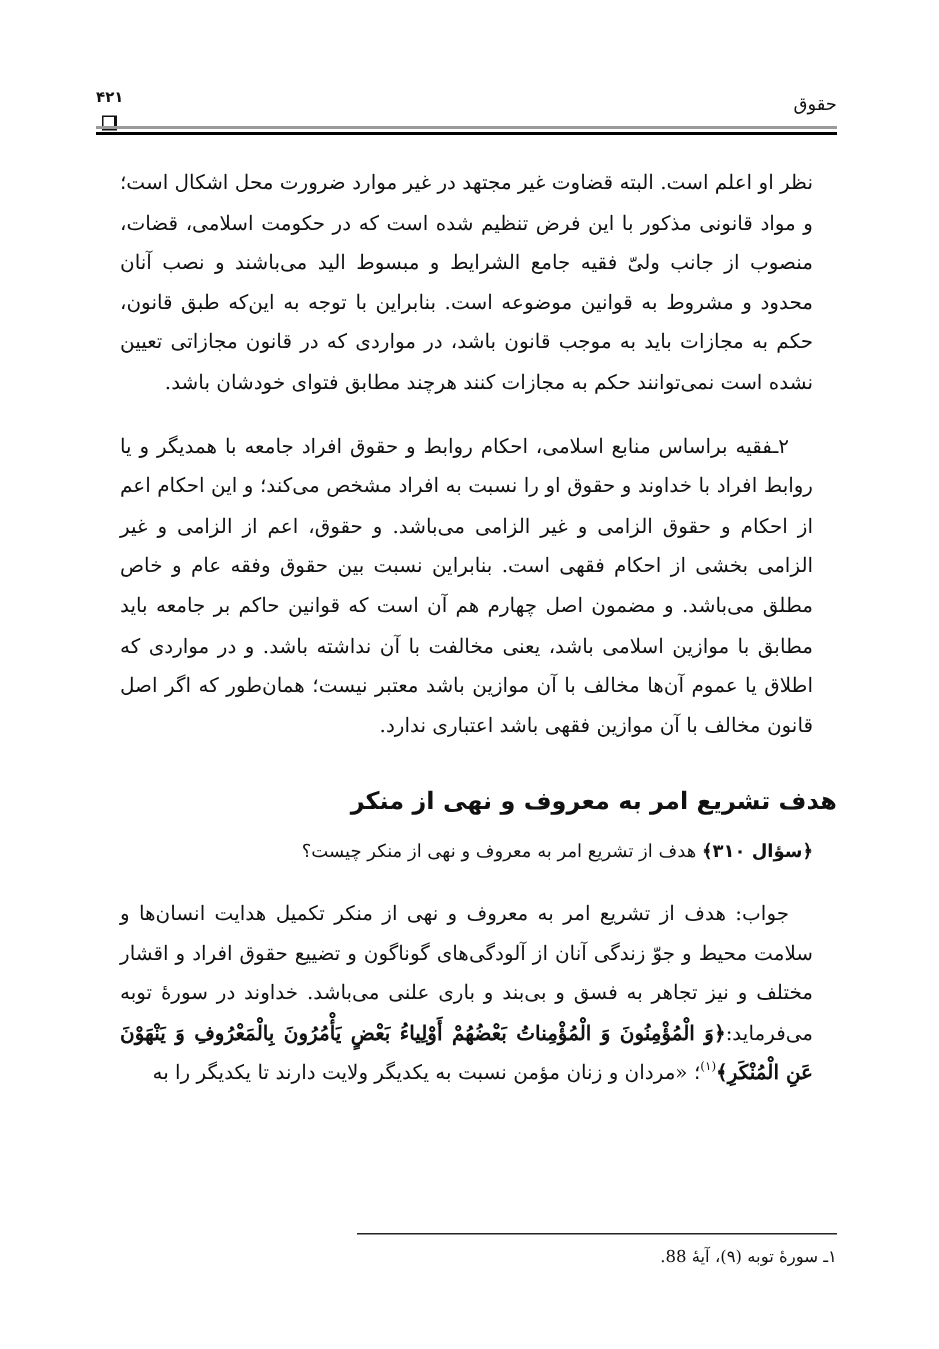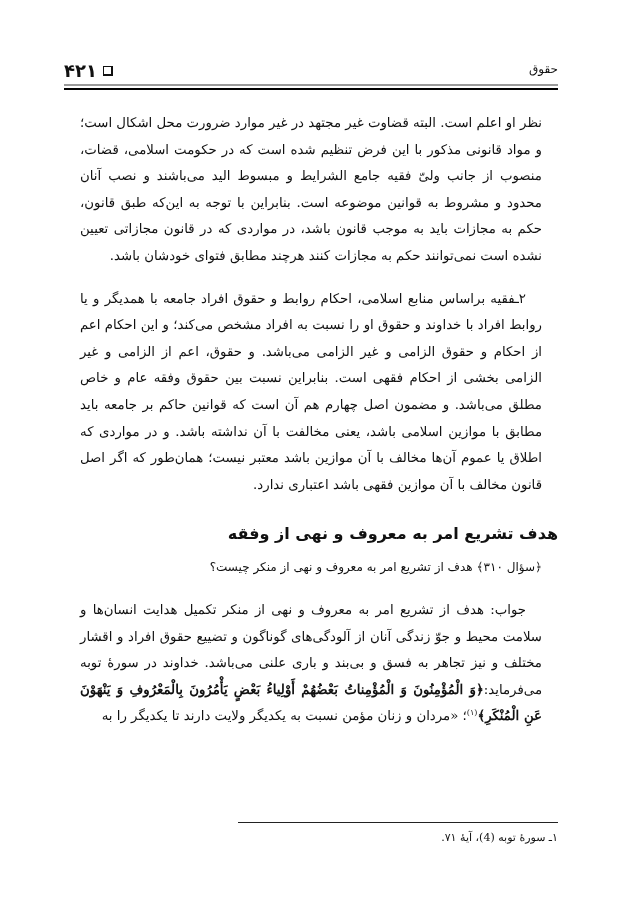--- a/index.html
+++ b/index.html
@@ -1,29 +1,29 @@
 <!DOCTYPE html>
 <html><head>
   <meta charset="utf-8">
   <style>
     html, body { margin: 0; padding: 0; background: #ffffff; }
     body { width: 626px; height: 899px; position: relative; overflow: hidden; color: #111; }
     .page { position: absolute; left: 64px; top: 0; width: 494px; height: 899px; }
     .header { position: absolute; top: 60px; left: 0; right: 0; height: 22px; direction: rtl; }
     .header .title { position: absolute; right: 0; top: 2px; font-family: "DejaVu Serif", serif; font-size: 12px; }
-    .header .pagenum { position: absolute; left: 0; top: 0; font-family: "DejaVu Sans", sans-serif; font-size: 18px; font-weight: bold; direction: ltr; display: flex; align-items: center; gap: 6px; }
+    .header .pagenum { position: absolute; left: 0; top: 0; font-family: "DejaVu Sans", sans-serif; font-size: 10px; font-weight: bold; direction: ltr; display: flex; align-items: center; gap: 6px; flex-direction: column; }
     .header .box { width: 10px; height: 10px; border: 1.5px solid #111; border-bottom-width: 2.5px; border-right-width: 2.5px; box-sizing: border-box; display: inline-block; }
     .rule-gray { position: absolute; top: 84px; left: 0; right: 0; height: 2px; background: #9a9a9a; }
     .rule-black { position: absolute; top: 88px; left: 0; right: 0; height: 2px; background: #000; }
     .body { position: absolute; top: 94px; left: 0; right: 0; direction: rtl; font-family: "DejaVu Serif", serif; font-size: 13.3px; line-height: 26.6px; text-align: justify; }
     .body p { margin: 16px; }
     .indent { text-indent: 16px; }
     .heading { font-family: "DejaVu Sans", sans-serif; font-weight: bold; font-size: 16px; margin: 22px 0 6px 0 !important; line-height: 28px; text-align: right; }
     .question { font-family: "DejaVu Sans", sans-serif; font-size: 12px; margin: 6px 0 4px 0 !important; text-indent: 16px; text-align: right; }
-    .q-label { font-weight: normal; }
+    .q-label { font-weight: bold; }
     .bold { font-weight: normal; }
     .quran { font-weight: bold; }
     sup { font-size: 8px; line-height: 0; }
     .fn-rule { position: absolute; top: 822px; right: 0; width: 320px; height: 1px; background: #222; }
     .footnote { position: absolute; top: 831px; right: 0; direction: rtl; font-family: "DejaVu Serif", serif; font-size: 11px; }
   </style>
 </head>
 <body>
 
 <div class="page">
@@ -34,22 +34,22 @@
       <span class="box"></span>
     </span>
   </div>
   <div class="rule-gray"></div>
   <div class="rule-black"></div>
 
   <div class="body">
     <p>نظر او اعلم است. البته قضاوت غیر مجتهد در غیر موارد ضرورت محل اشکال است؛ و مواد قانونی مذکور با این فرض تنظیم شده است که در حکومت اسلامی، قضات، منصوب از جانب ولیّ فقیه جامع الشرایط و مبسوط الید می‌باشند و نصب آنان محدود و مشروط به قوانین موضوعه است. بنابراین با توجه به این‌که طبق قانون، حکم به مجازات باید به موجب قانون باشد، در مواردی که در قانون مجازاتی تعیین نشده است نمی‌توانند حکم به مجازات کنند هرچند مطابق فتوای خودشان باشد.</p>
     <p class="indent"><span class="bold">۲ـ</span><span>فقیه براساس منابع اسلامی، احکام روابط و حقوق افراد جامعه با همدیگر و یا روابط افراد با خداوند و حقوق او را نسبت به افراد مشخص می‌کند؛ و این احکام اعم از احکام و حقوق الزامی و غیر الزامی می‌باشد. و حقوق، اعم از الزامی و غیر الزامی بخشی از احکام فقهی است. بنابراین نسبت بین حقوق وفقه عام و خاص مطلق می‌باشد. و مضمون اصل چهارم هم آن است که قوانین حاکم بر جامعه باید مطابق با موازین اسلامی باشد، یعنی مخالفت با آن نداشته باشد. و در مواردی که اطلاق یا عموم آن‌ها مخالف با آن موازین باشد معتبر نیست؛ همان‌طور که اگر اصل قانون مخالف با آن موازین فقهی باشد اعتباری ندارد.</span></p>
 
-    <p class="heading">هدف تشریع امر به معروف و نهی از وفقه</p>
+    <p class="heading">هدف تشریع امر به معروف و نهی از منکر</p>
 
     <p class="question"><span class="q-label">﴿سؤال ۳۱۰﴾</span> <span class="bold">هدف از تشریع امر به معروف و نهی از منکر چیست؟</span></p>
 
     <p class="indent"><span class="bold">جواب:</span> <span>هدف از تشریع امر به معروف و نهی از منکر تکمیل هدایت انسان‌ها و سلامت محیط و جوّ زندگی آنان از آلودگی‌های گوناگون و تضییع حقوق افراد و اقشار مختلف و نیز تجاهر به فسق و بی‌بند و باری علنی می‌باشد. خداوند در سورهٔ توبه می‌فرماید:</span><span class="quran">﴿وَ الْمُؤْمِنُونَ وَ الْمُؤْمِناتُ بَعْضُهُمْ أَوْلِياءُ بَعْضٍ يَأْمُرُونَ بِالْمَعْرُوفِ وَ يَنْهَوْنَ عَنِ الْمُنْكَرِ﴾</span><sup>(۱)</sup><span>؛ «مردان و زنان مؤمن نسبت به یکدیگر ولایت دارند تا یکدیگر را به</span></p>
   </div>
 
   <div class="fn-rule"></div>
-  <div class="footnote">۱ـ سورهٔ توبه (4)، آیهٔ ۷۱.</div>
+  <div class="footnote">۱ـ سورهٔ توبه (۹)، آیهٔ 88.</div>
 </div>
 
 </body></html>

